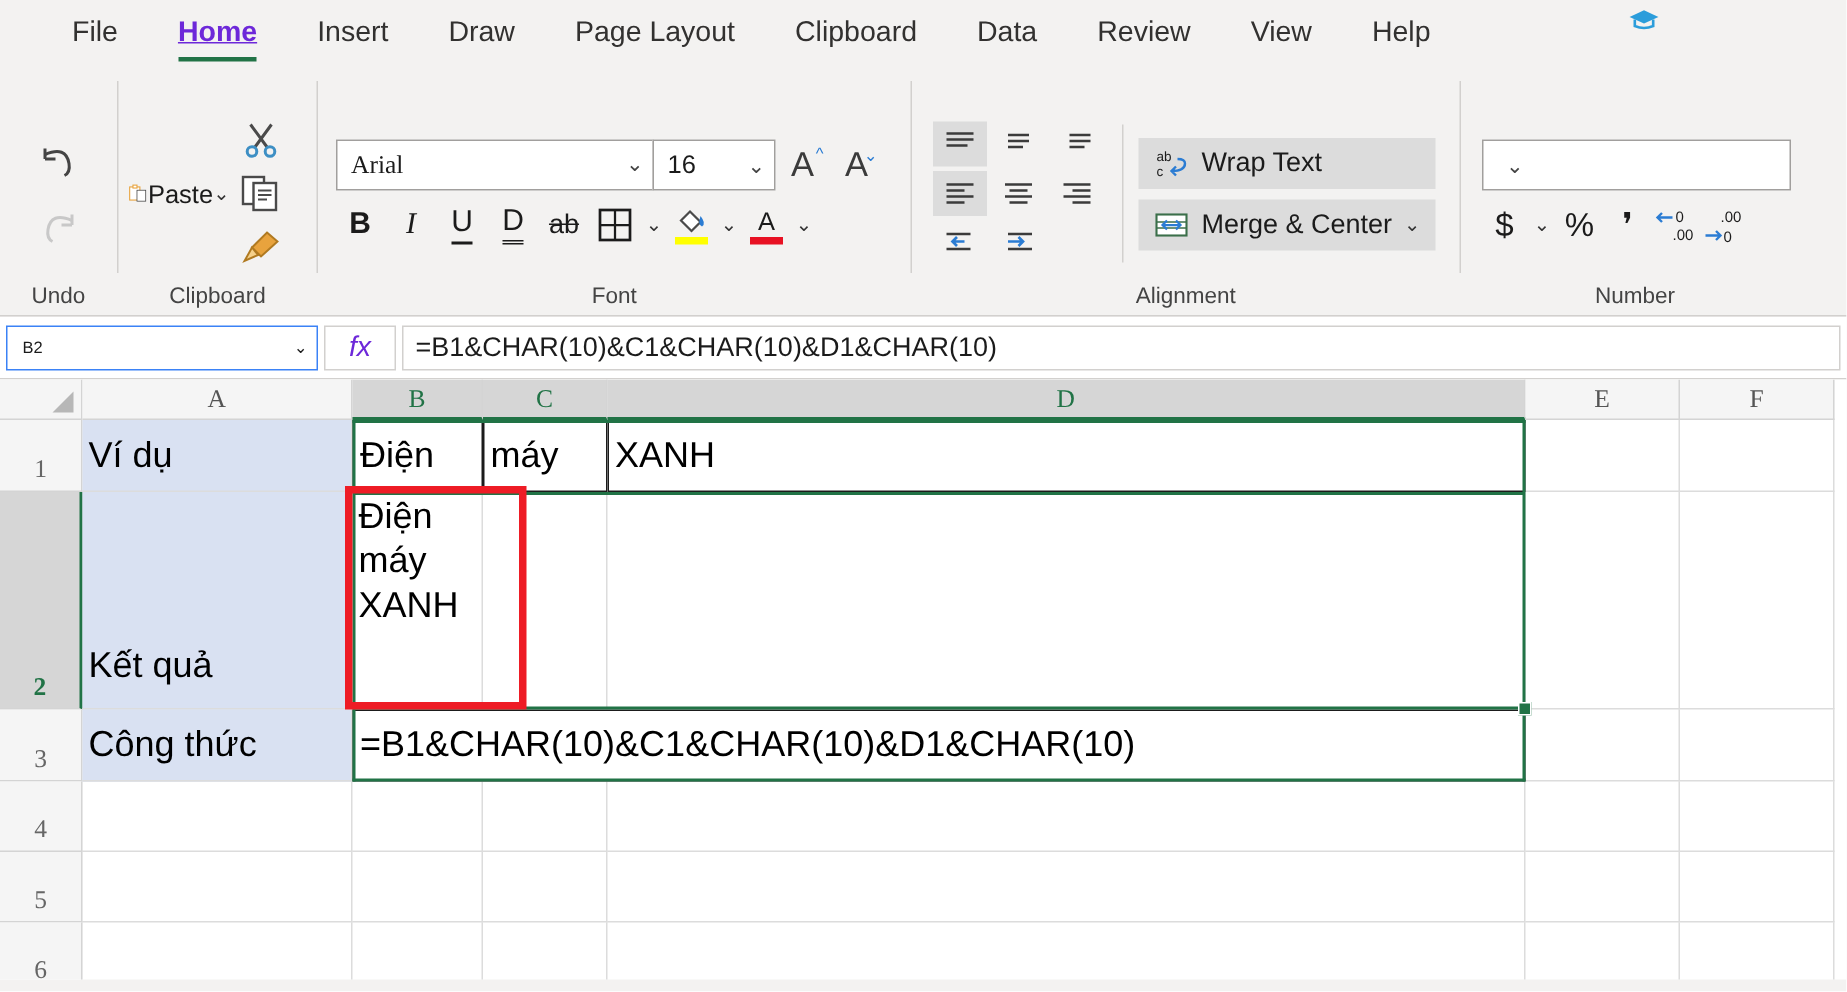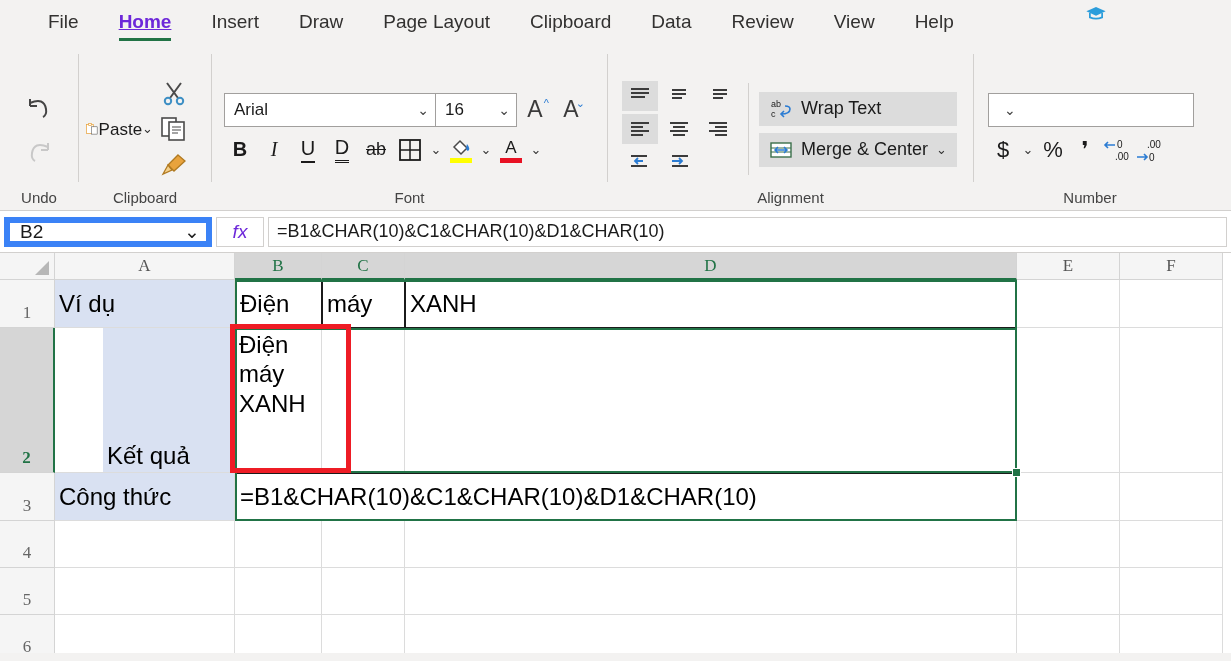--- a/index.html
+++ b/index.html
@@ -101,21 +101,21 @@
     height: 34px;
     border: 1px solid #a19f9d;
     background: #fff;
     display: flex; align-items: center;
     padding: 0 6px 0 9px;
     font-size: 17px; color: #1b1b1b;
     cursor: pointer;
   }
   .sel .val { flex: 1; white-space: nowrap; overflow: hidden; }
   .sel .cv { font-size: 14px; color: #444; margin-left: 6px; }
-  .font-name { width: 212px; }
+  .font-name { width: 212px; font-family: Liberation Serif, serif; }
   .font-size { width: 82px; margin-left: -1px; }
   .aa { width: 36px; height: 34px; display: flex; align-items: center; justify-content: center; font-size: 23px; color: #3b3b3b; cursor: pointer; position: relative; }
   .aa sup { font-size: 11px; color: #2b7cd3; position: absolute; top: 4px; right: 4px; }
   .font-row2 { display: flex; align-items: center; gap: 2px; }
   .fbtn { min-width: 32px; height: 32px; display: flex; align-items: center; justify-content: center; font-size: 20px; color: #1b1b1b; cursor: pointer; }
   .fbtn.b { font-weight: bold; }
   .fbtn.i { font-style: italic; font-family: "Liberation Serif", serif; }
   .underbar { display: inline-block; border-bottom: 2px solid #1b1b1b; padding-bottom: 1px; }
   .dblbar { display: inline-block; border-bottom: 3px double #1b1b1b; padding-bottom: 1px; }
   .strike { text-decoration: line-through; font-size: 18px; }
@@ -145,25 +145,25 @@
   .fbar {
     height: 42px;
     background: #fff;
     display: flex; align-items: center;
     padding: 0 4px;
     border-bottom: 1px solid #d2d0ce;
     gap: 4px;
   }
   .namebox {
     width: 208px; height: 30px;
-    border: 6px solid #3b82f6;
+    border: 1px solid #3b82f6;
     background: #fff;
     display: flex; align-items: center;
     padding: 0 6px 0 10px;
-    font-size: 19px; color: #1b1b1b;
+    font-size: 11px; color: #1b1b1b;
     cursor: pointer;
   }
   .namebox .val { flex: 1; }
   .fx {
     width: 48px; height: 30px;
     border: 1px solid #d2d0ce;
     display: flex; align-items: center; justify-content: center;
     font-family: Liberation Sans, sans-serif;
     font-style: italic; font-size: 19px; color: #6d28d9;
     cursor: pointer;
@@ -231,21 +231,21 @@
     font-size: 24px;
     color: #000;
     padding: 0 4px;
     overflow: visible;
     white-space: pre;
     line-height: 1.22;
     display: flex;
   }
   .cell.hdrfill { background: #d9e1f2; }
   .cell.bordered { border: 1px solid #1b1b1b; }
-  .cell.bottom { align-items: flex-end; padding-bottom: 2px; margin-left: 48px; }
+  .cell.bottom { align-items: flex-end; padding-bottom: 14px; }
   .cell.top { align-items: flex-start; padding-top: 2px; }
   .cell.mid { align-items: center; }
 
   
   .selbox {
     position: absolute;
     border: 2px solid #217346;
     pointer-events: none;
   }
   .fillhandle {

